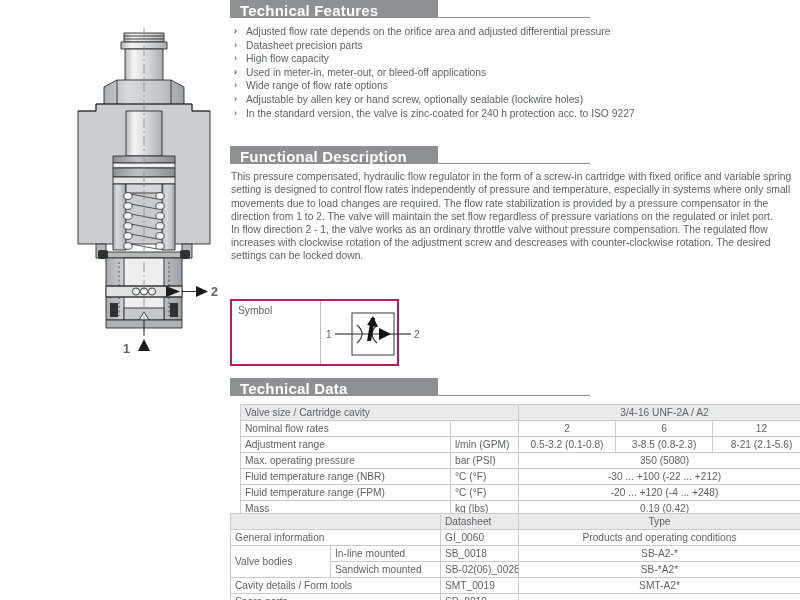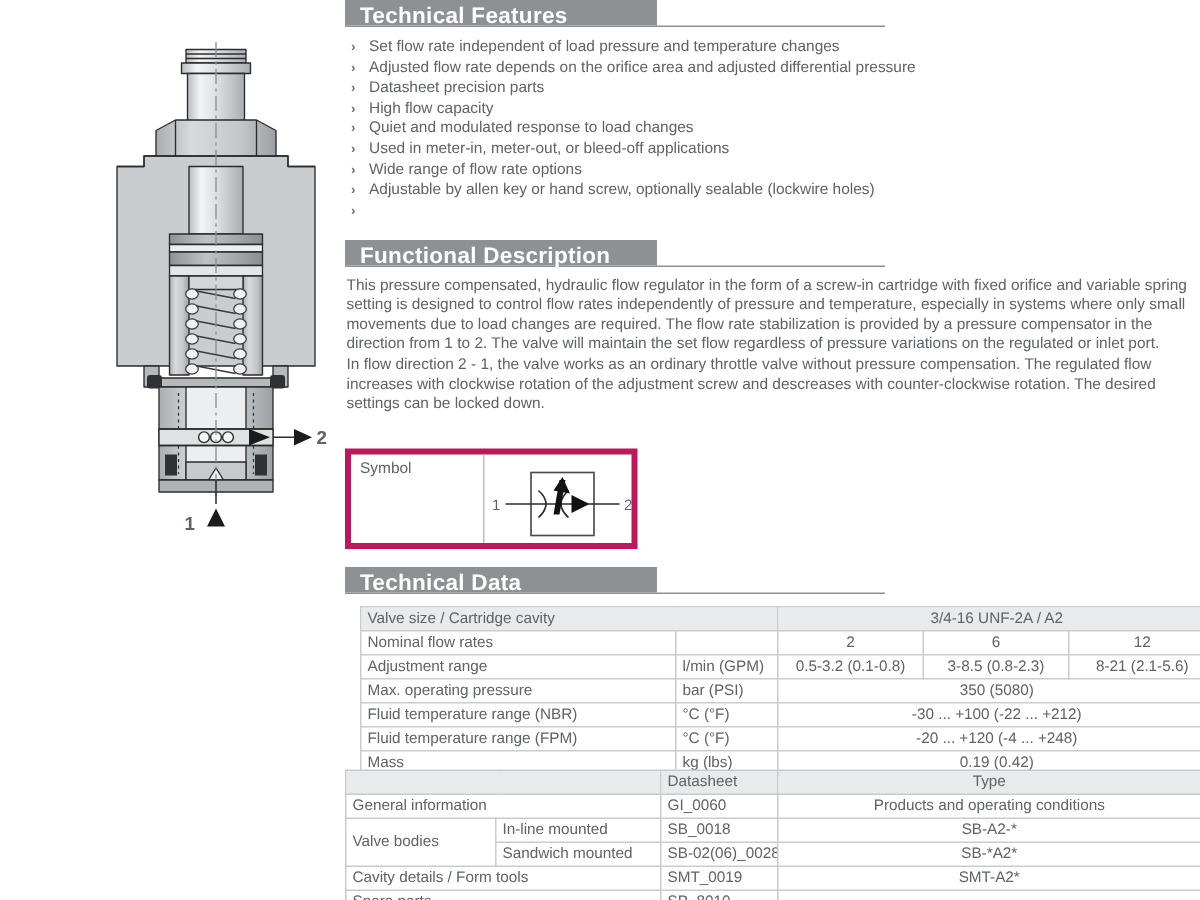--- a/index.html
+++ b/index.html
@@ -86,22 +86,22 @@
     margin: 0;
     font-size: 10.3px;
     color: #5d6368;
     line-height: 13.2px;
   }
 
   
   .symbol-box {
     position: absolute;
     left: 2px; top: 299px;
-    width: 195px; height: 67px;
-    border: 4px solid #be185d;
+    width: 169px; height: 67px;
+    border: 2px solid #be185d;
     box-sizing: border-box;
   }
   .symbol-box .divider {
     position: absolute;
     left: 88px; top: 0;
     width: 1px; height: 100%;
     background: #b9bdc0;
   }
   .symbol-box .label {
     position: absolute;
@@ -271,29 +271,29 @@
 
   <div id="content">
 
     <div class="section-head">
       <div class="bar"></div>
       <div class="rule"></div>
       <div class="title">Technical Features</div>
     </div>
 
     <ul class="features" id="features-list">
-        <li><span class="chev">›</span><span>Set flow rate independent of load pressure and temperature changes</span></li>
+        <li><span class="chev">›</span></li>
         <li><span class="chev">›</span><span>Adjusted flow rate depends on the orifice area and adjusted differential pressure</span></li>
         <li><span class="chev">›</span><span>Datasheet precision parts</span></li>
         <li><span class="chev">›</span><span>High flow capacity</span></li>
-        <li><span class="chev">›</span><span>Quiet and modulated response to load changes</span></li>
+        <li><span class="chev">›</span></li>
         <li><span class="chev">›</span><span>Used in meter-in, meter-out, or bleed-off applications</span></li>
         <li><span class="chev">›</span><span>Wide range of flow rate options</span></li>
         <li><span class="chev">›</span><span>Adjustable by allen key or hand screw, optionally sealable (lockwire holes)</span></li>
-        <li><span class="chev">›</span></li>
+        <li><span class="chev">›</span><span>In the standard version, the valve is zinc-coated for 240 h protection acc. to ISO 9227</span></li>
       </ul>
 
     <div class="section-head" style="margin-top:26px;">
       <div class="bar"></div>
       <div class="rule"></div>
       <div class="title">Functional Description</div>
     </div>
 
     <div class="desc">
       <p>This pressure compensated, hydraulic flow regulator in the form of a screw-in cartridge with fixed orifice and variable spring setting is designed to control flow rates independently of pressure and temperature, especially in systems where only small movements due to load changes are required. The flow rate stabilization is provided by a pressure compensator in the direction from 1 to 2. The valve will maintain the set flow regardless of pressure variations on the regulated or inlet port.</p>

